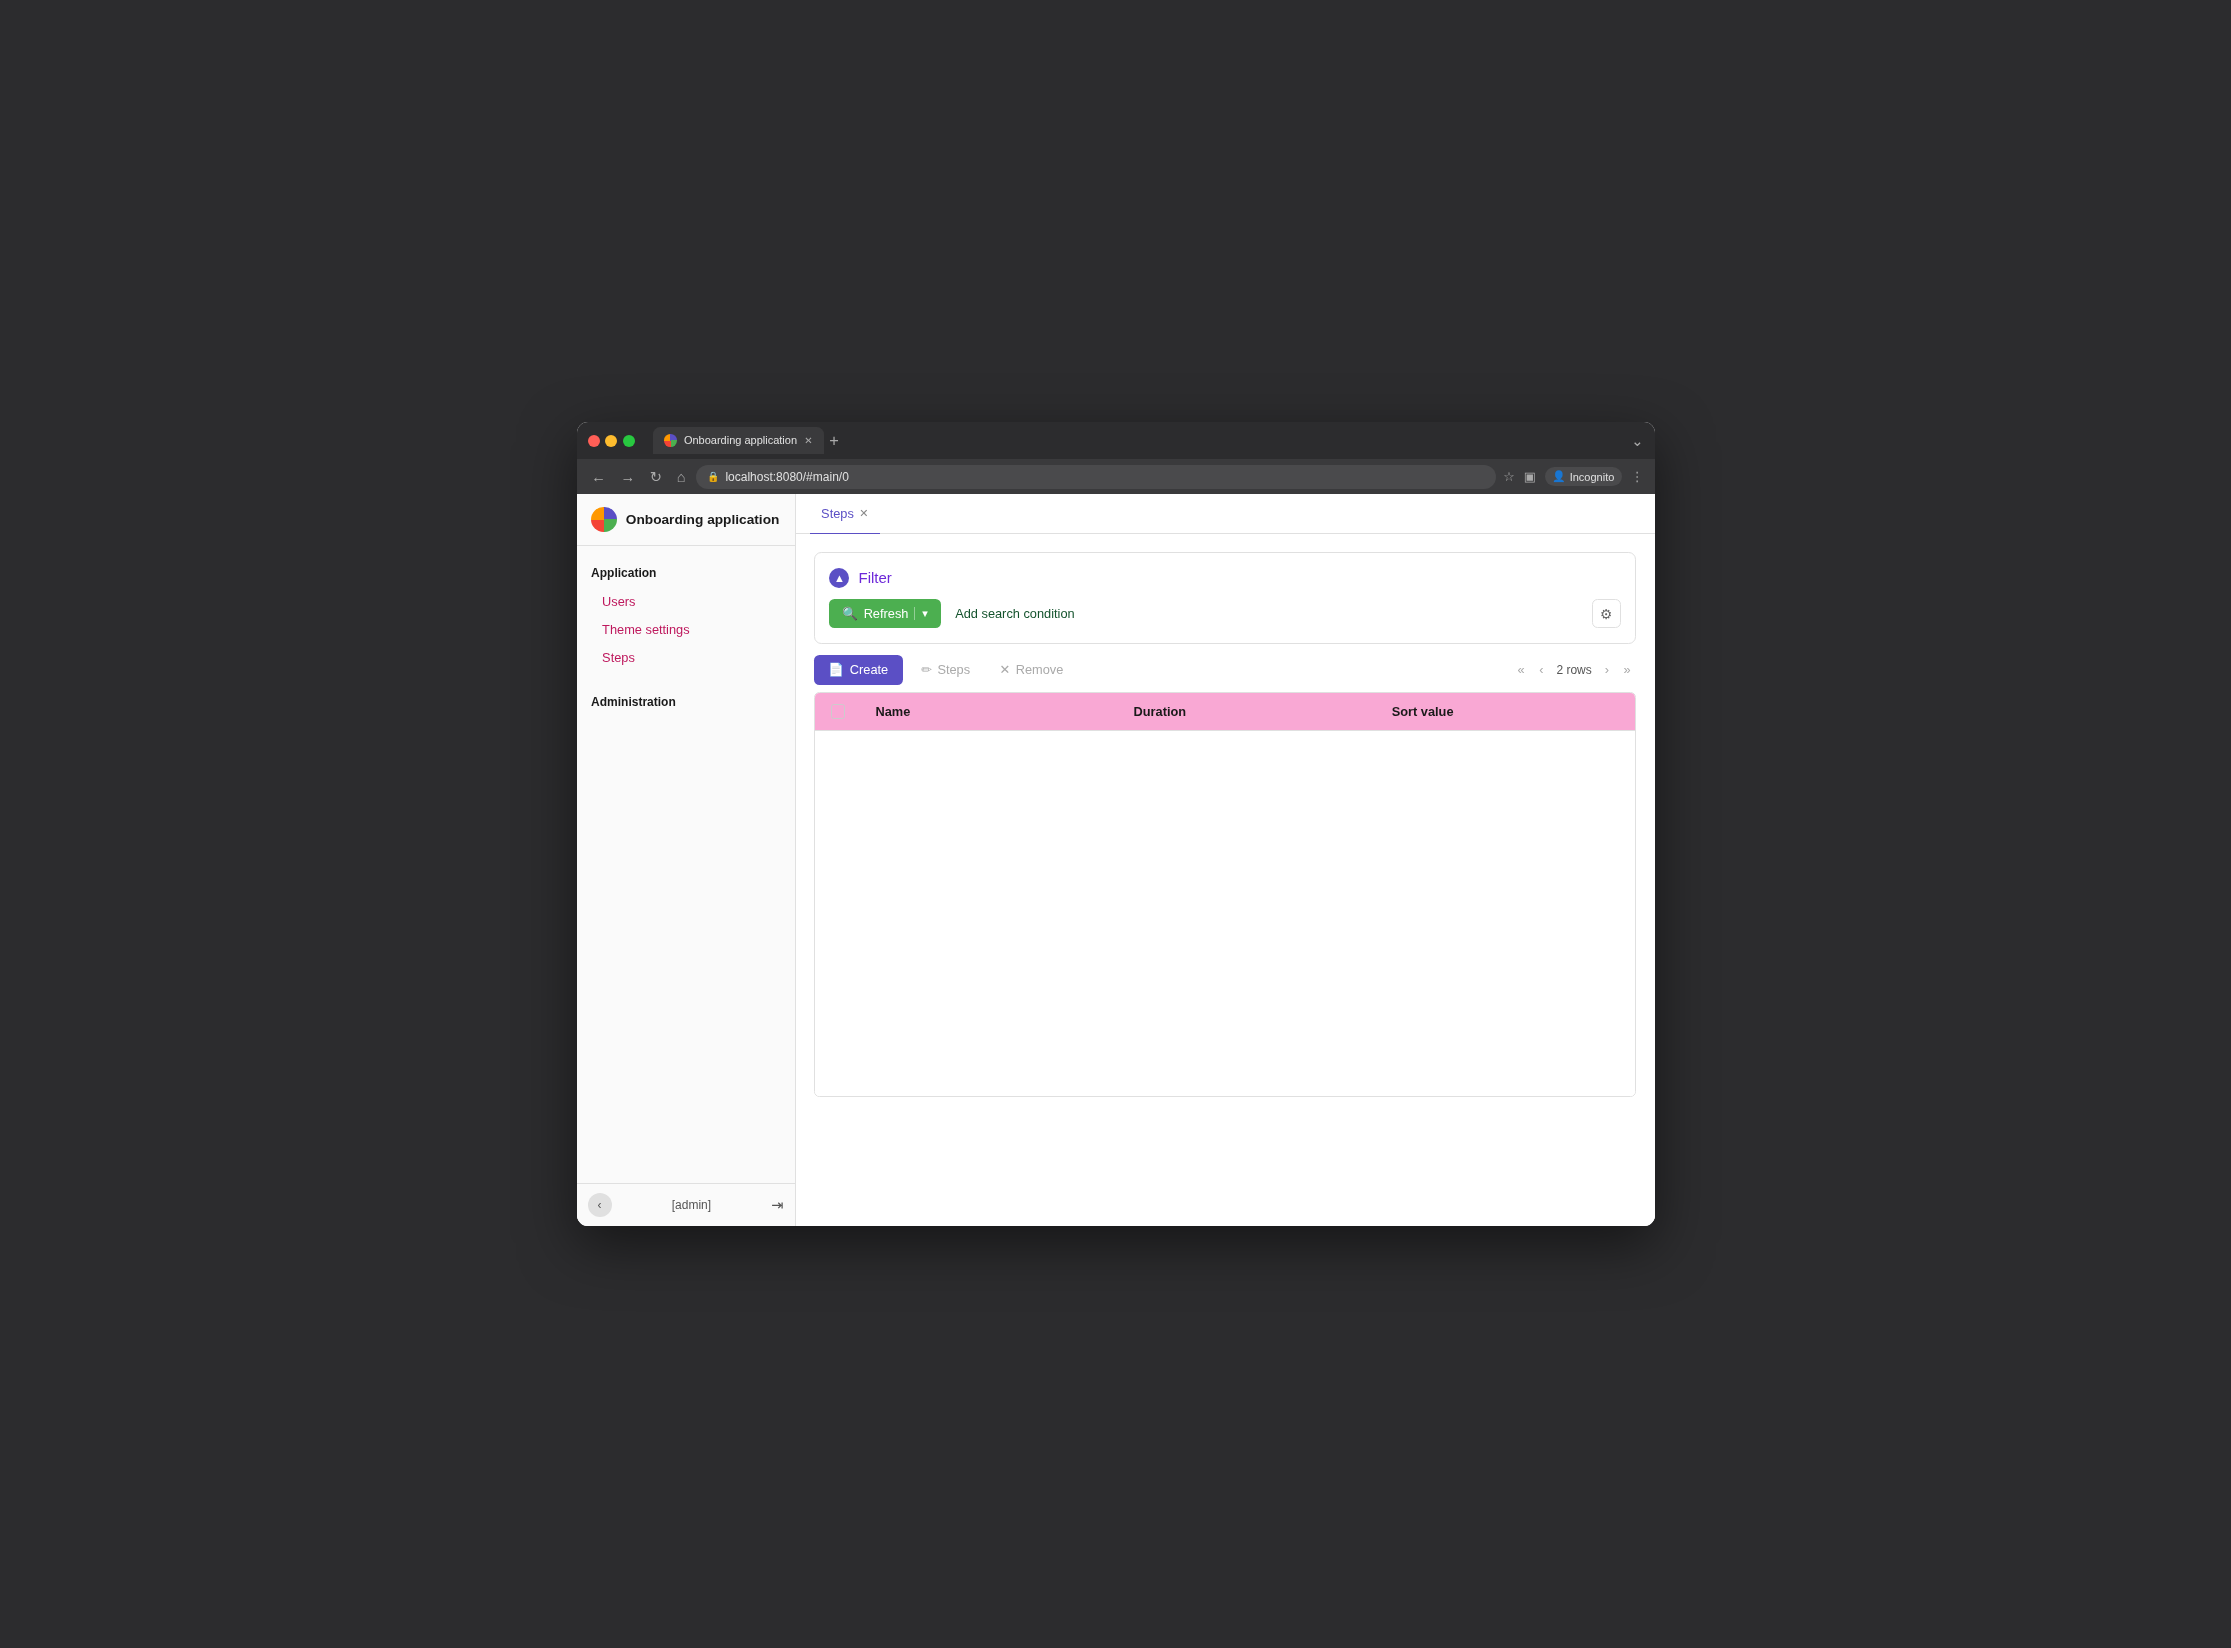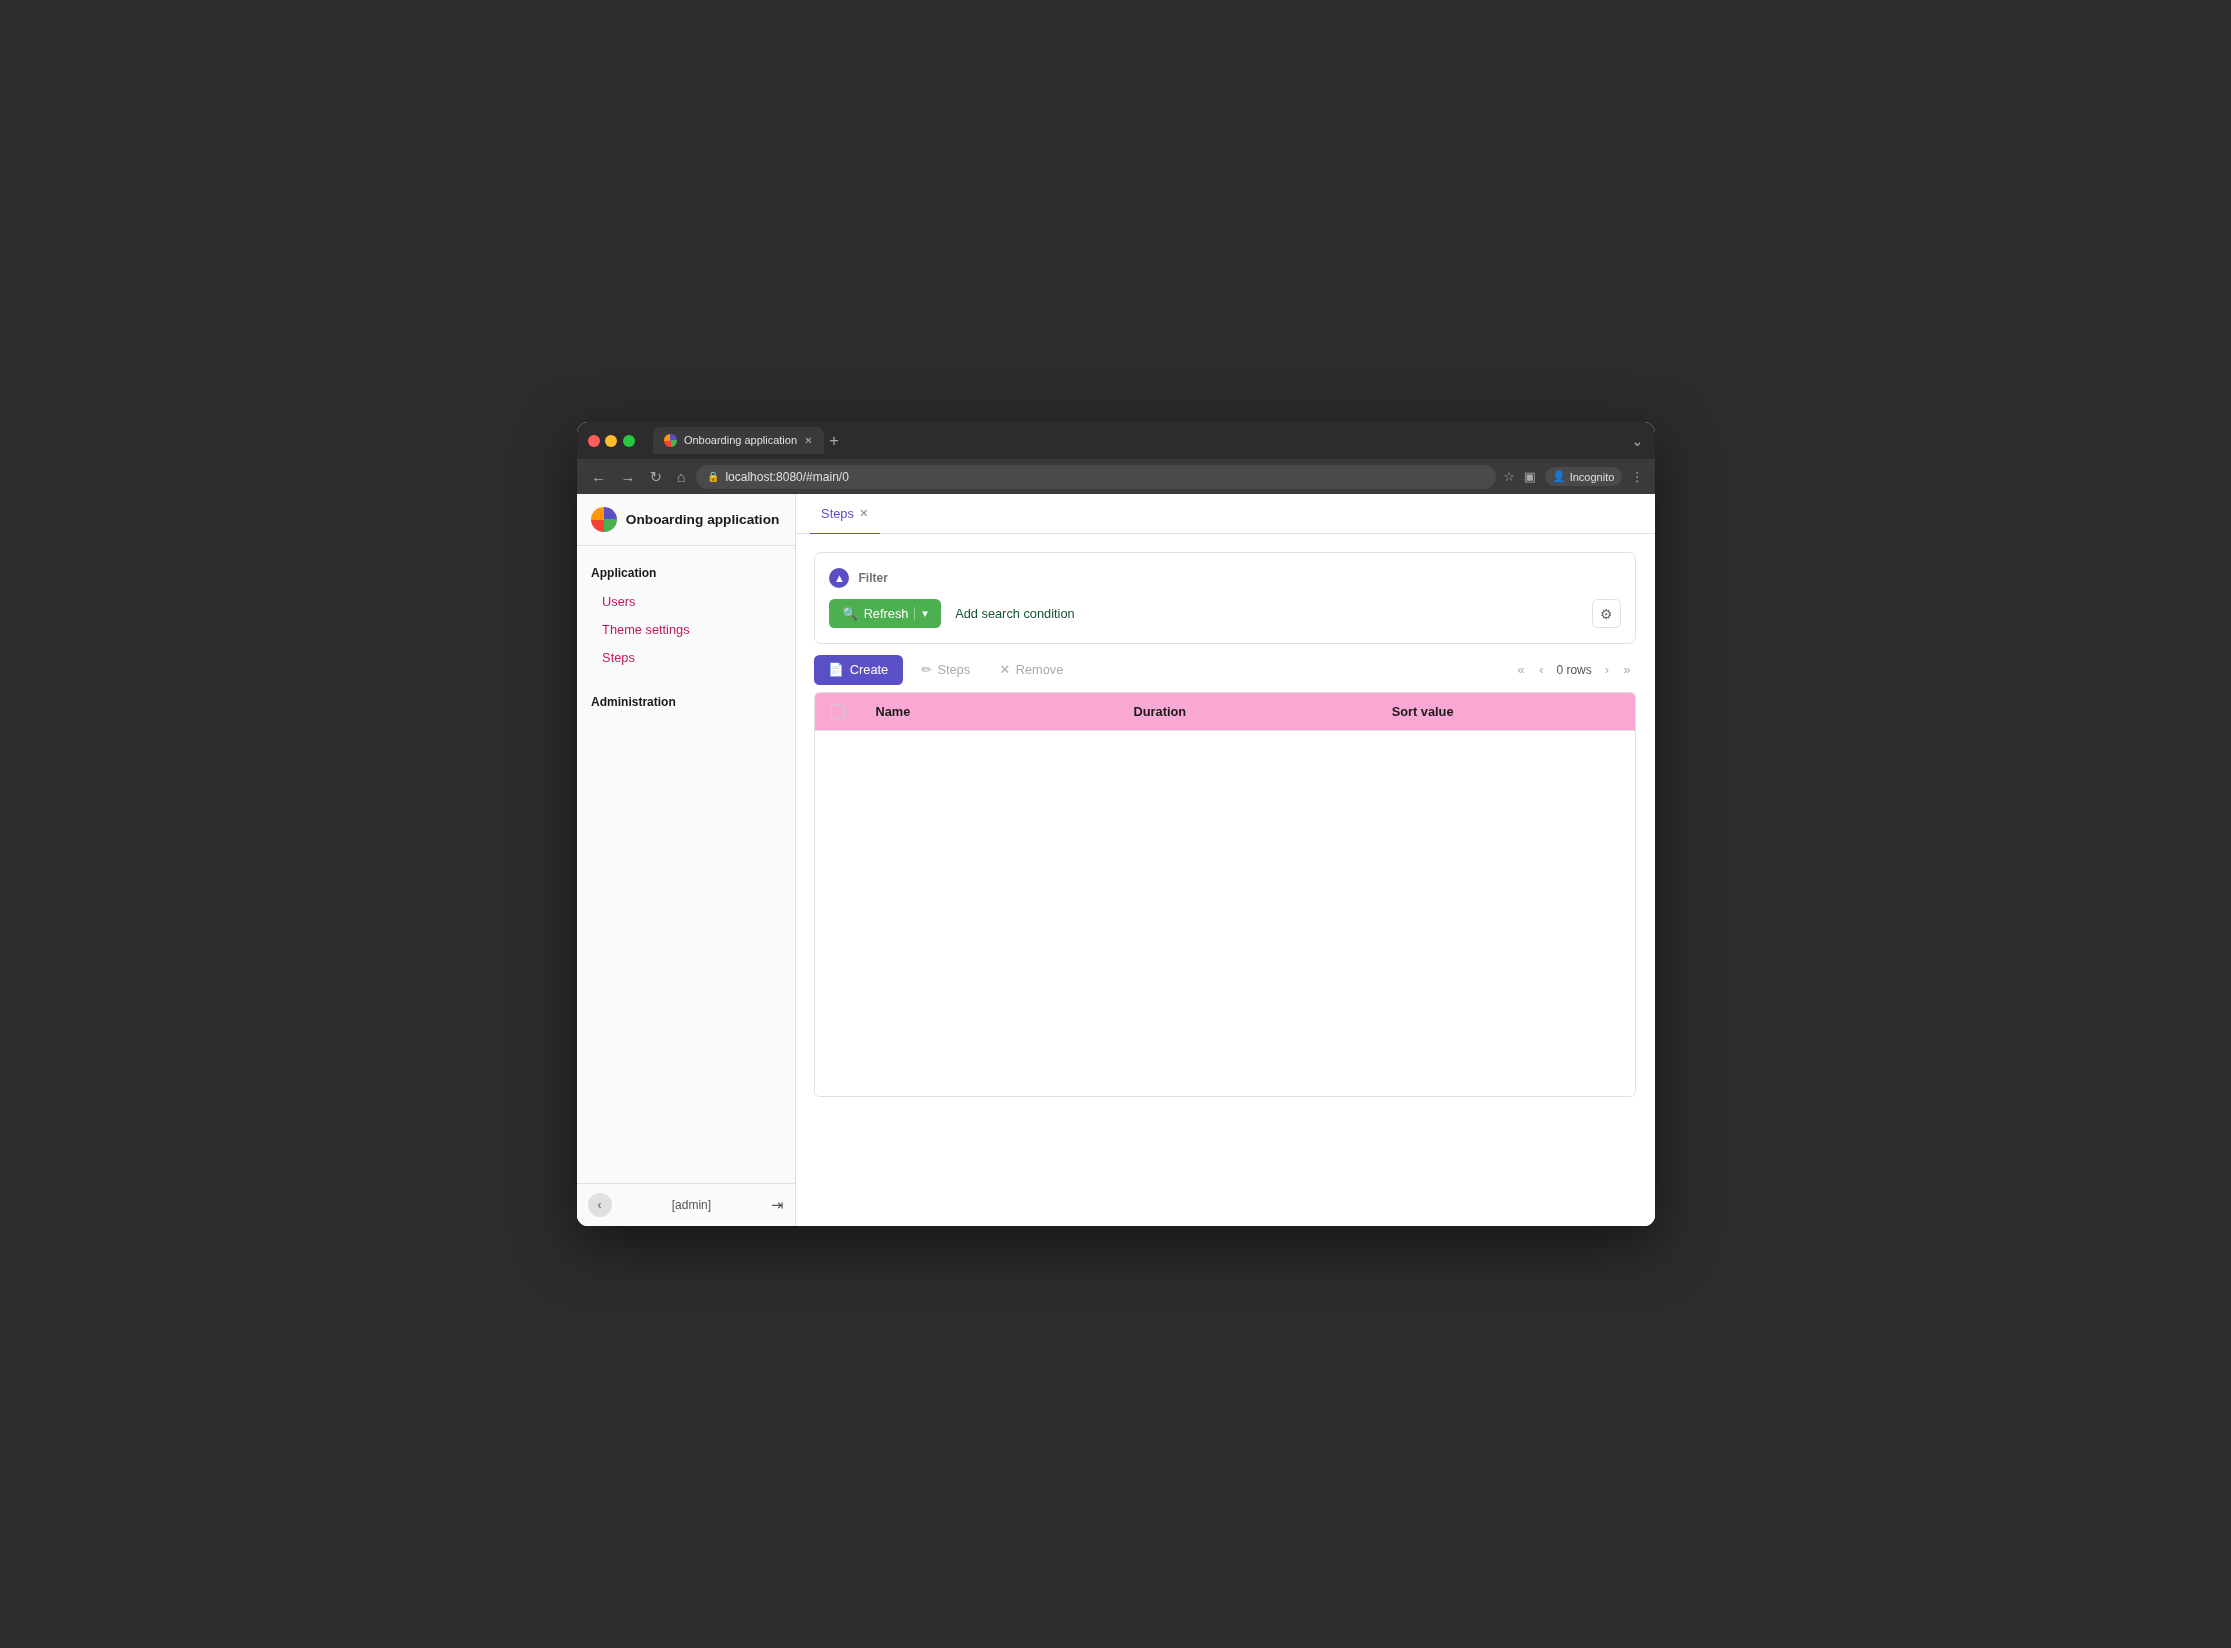--- a/index.html
+++ b/index.html
@@ -266,23 +266,23 @@
       height: 20px;
       border-radius: 50%;
       background: #5b4fc5;
       display: flex;
       align-items: center;
       justify-content: center;
       color: white;
       font-size: 11px;
     }
     .filter-title {
-      font-size: 12px;
-      font-weight: 700;
-      color: #737373;
+      font-size: 15px;
+      font-weight: 400;
+      color: #6d28d9;
     }
     .filter-actions {
       display: flex;
       align-items: center;
       gap: 14.6px;
     }
     .refresh-btn {
       display: flex;
       align-items: center;
       gap: 5.5px;
@@ -511,21 +511,21 @@
             <span>Steps</span>
           </button>
           <button class="remove-btn">
             <span>✕</span>
             <span>Remove</span>
           </button>
           <div class="toolbar-spacer"></div>
           <div class="pagination">
             <button class="pag-btn">«</button>
             <button class="pag-btn">‹</button>
-            <span class="rows-count">0 rows</span>
+            <span class="rows-count">2 rows</span>
             <button class="pag-btn">›</button>
             <button class="pag-btn">»</button>
           </div>
         </div>
 
         <div class="data-table">
           <div class="table-header">
             <div class="table-header-cell">
               <div class="checkbox-cell"></div>
             </div>

